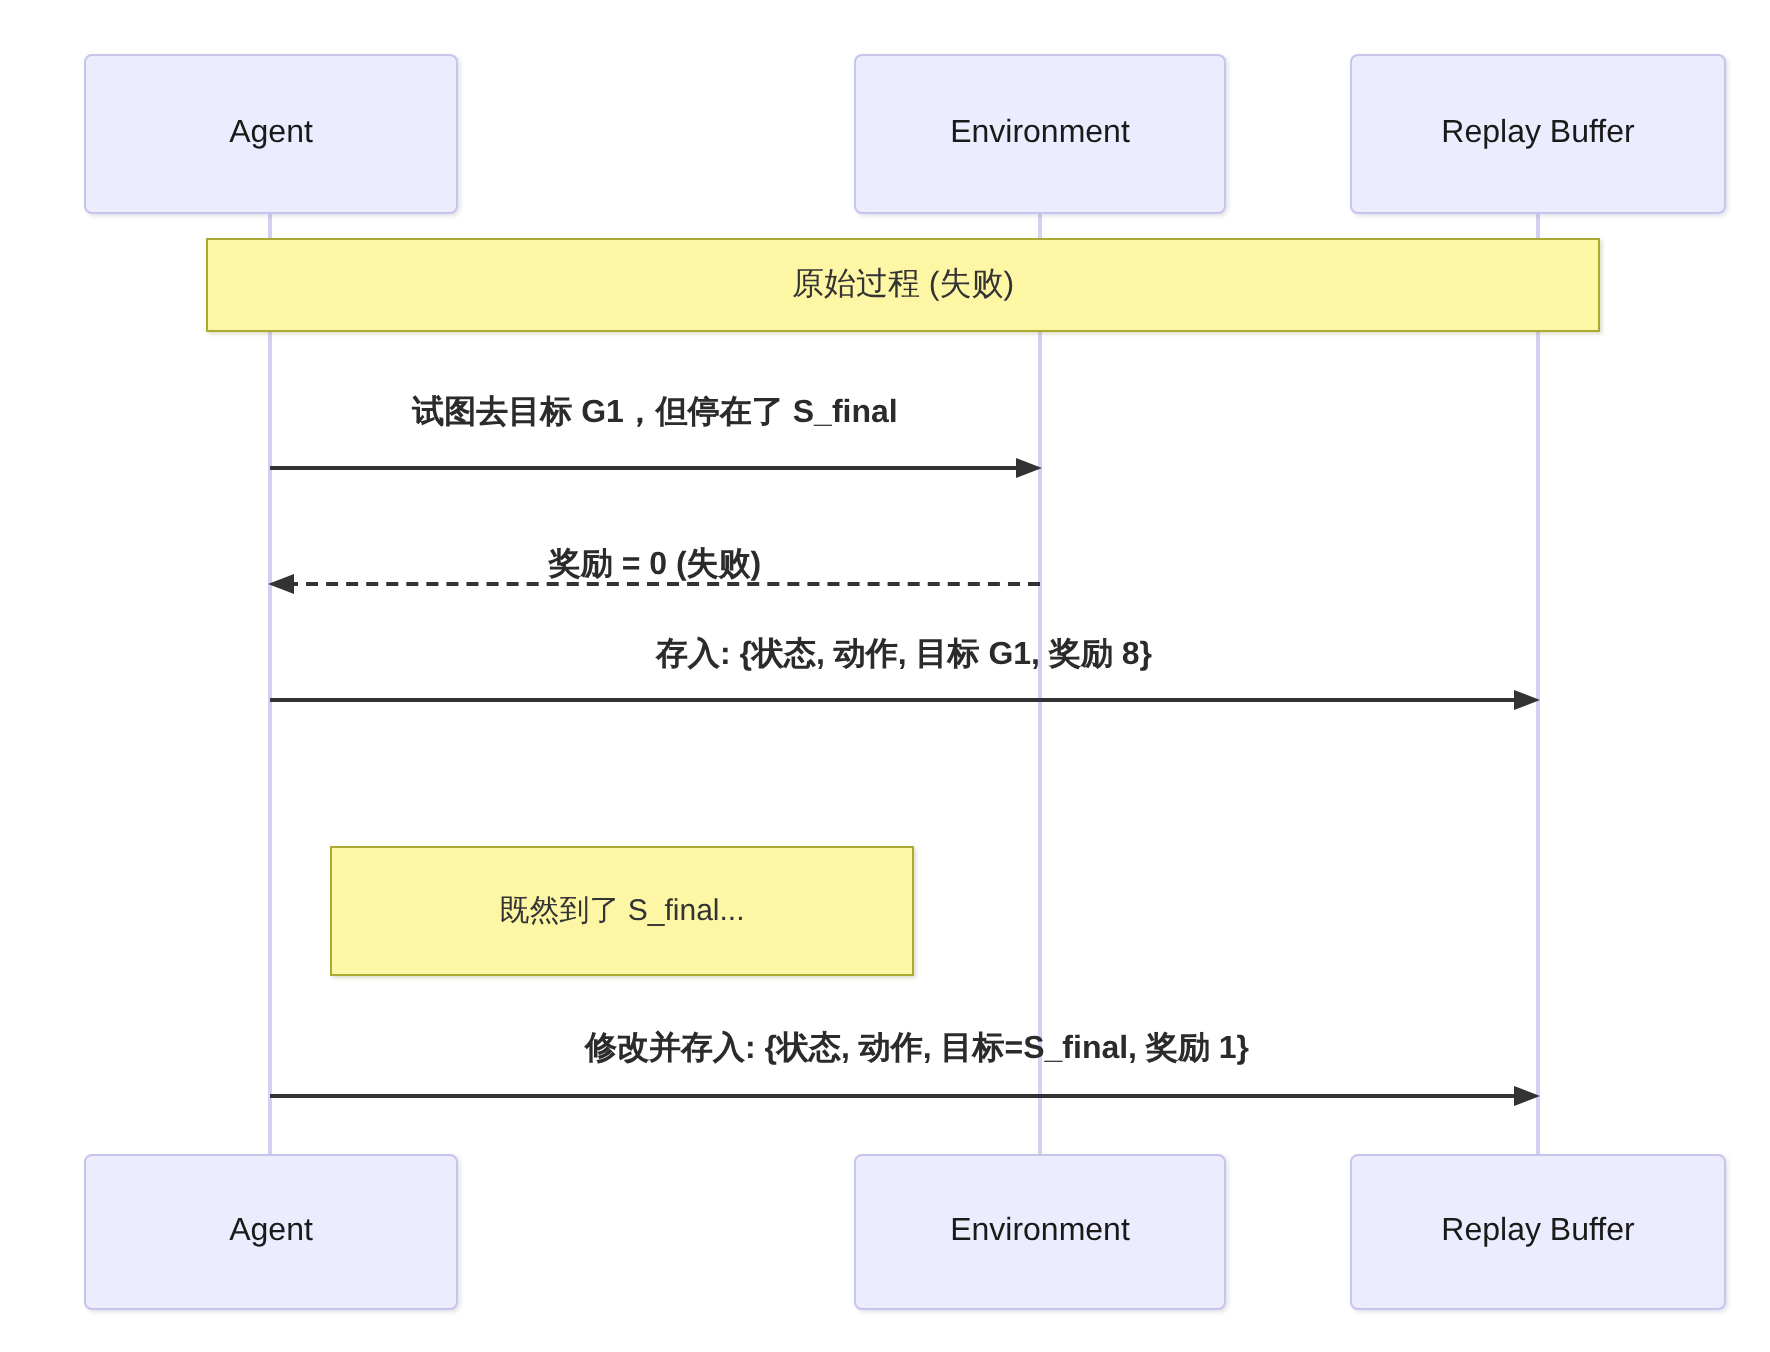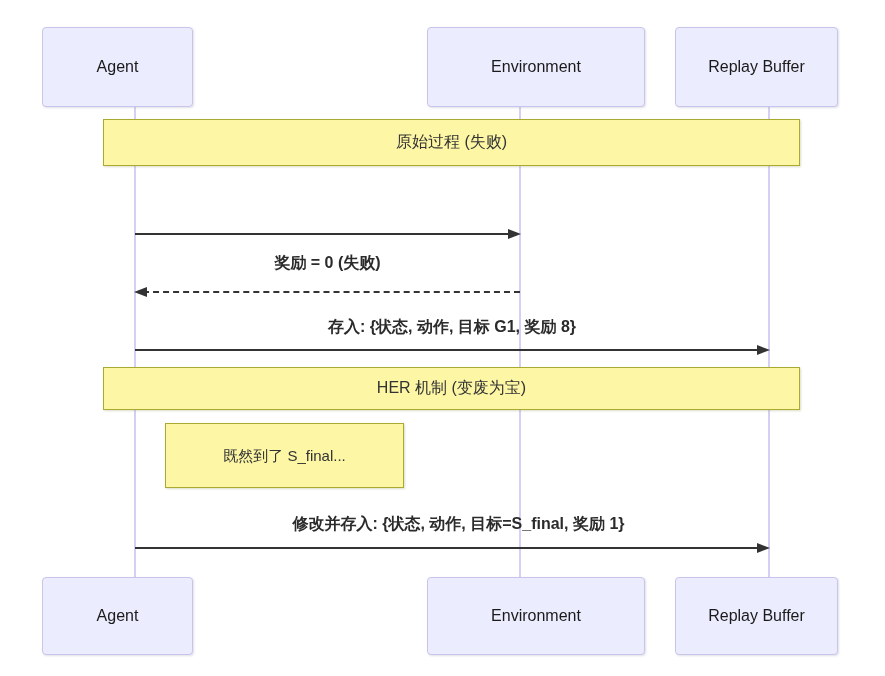--- a/index.html
+++ b/index.html
@@ -21,42 +21,42 @@
   .ll-env{left:519px;}
   .ll-rb{left:768px;}
 
   
   .actor{position:absolute;height:80px;background:var(--actor-fill);
     border:1px solid var(--actor-border);border-radius:4px;
     display:flex;align-items:center;justify-content:center;
     font-size:16px;color:#1a1a1a;box-shadow:1px 1px 2px rgba(130,130,170,0.25);}
   .actor.top{top:27px;}
   .actor.bottom{top:577px;height:78px;}
-  .a-agent{left:42px;width:151px;}
-  .a-env{left:427px;width:218px;}
-  .a-rb{left:675px;width:163px;}
+  .a-agent{left:42px;width:187px;}
+  .a-env{left:427px;width:186px;}
+  .a-rb{left:675px;width:188px;}
 
   
   .banner{position:absolute;left:103px;width:697px;background:var(--note-fill);
     border:1px solid var(--note-border);display:flex;align-items:center;justify-content:center;
     font-size:16px;color:#333;box-shadow:1px 1px 2px rgba(120,120,40,0.25);}
   .banner.b1{top:119px;height:47px;text-align:center;}
   .banner.b2{top:367px;height:43px;}
 
   
-  .note{position:absolute;left:165px;top:423px;width:239px;height:65px;
+  .note{position:absolute;left:165px;top:423px;width:292px;height:65px;
     background:var(--note-fill);border:1px solid var(--note-border);
     display:flex;flex-direction:column;align-items:center;justify-content:center;
     font-size:15px;line-height:23px;color:#333;text-align:left;
     box-shadow:1px 1px 2px rgba(120,120,40,0.25);}
 
   
   .msg{position:absolute;text-align:center;font-weight:700;font-size:16px;color:var(--text);white-space:nowrap;}
   .m1{left:135px;width:385px;top:196px;}
-  .m2{left:135px;width:385px;top:253px;}
+  .m2{left:135px;width:385px;top:272px;}
   .m3{left:135px;width:634px;top:317px;}
   .m4{left:135px;width:634px;top:514px;padding-left:13px;}
 
   
   .arrow{position:absolute;height:2px;}
   .ar1{left:135px;width:385px;top:233px;}
   .ar2{left:135px;width:385px;top:291px;}
   .ar3{left:135px;width:634px;top:349px;}
   .ar4{left:135px;width:634px;top:547px;}
   .arrow .shaft{position:absolute;left:0;right:8px;top:0;height:0;border-top:2px solid var(--line);}
@@ -83,40 +83,38 @@
     <span>Environment</span>
   </div>
   <div class="actor top a-rb">
     <span>Replay Buffer</span>
   </div>
 
   <div class="banner b1">
     <span>原始过程 (失败)</span>
   </div>
 
+  <div class="msg m1">试图去目标 G1，但停在了 S_final</div>
   <div class="arrow to-right ar1">
     <div class="shaft"></div>
     <div class="head"></div>
   </div>
 
   <div class="msg m2">奖励 = 0 (失败)</div>
   <div class="arrow to-left dashed ar2">
     <div class="shaft"></div>
     <div class="head"></div>
   </div>
 
   <div class="msg m3">存入: {状态, 动作, 目标 G1, 奖励 8}</div>
   <div class="arrow to-right ar3">
     <div class="shaft"></div>
     <div class="head"></div>
   </div>
 
-  <div class="banner b2">
-    <span>HER 机制 (变废为宝)</span>
-  </div>
 
   <div class="note">
     <div>既然到了 S_final...</div>
   </div>
 
   <div class="msg m4">修改并存入: {状态, 动作, 目标=S_final, 奖励 1}</div>
   <div class="arrow to-right ar4">
     <div class="shaft"></div>
     <div class="head"></div>
   </div>

